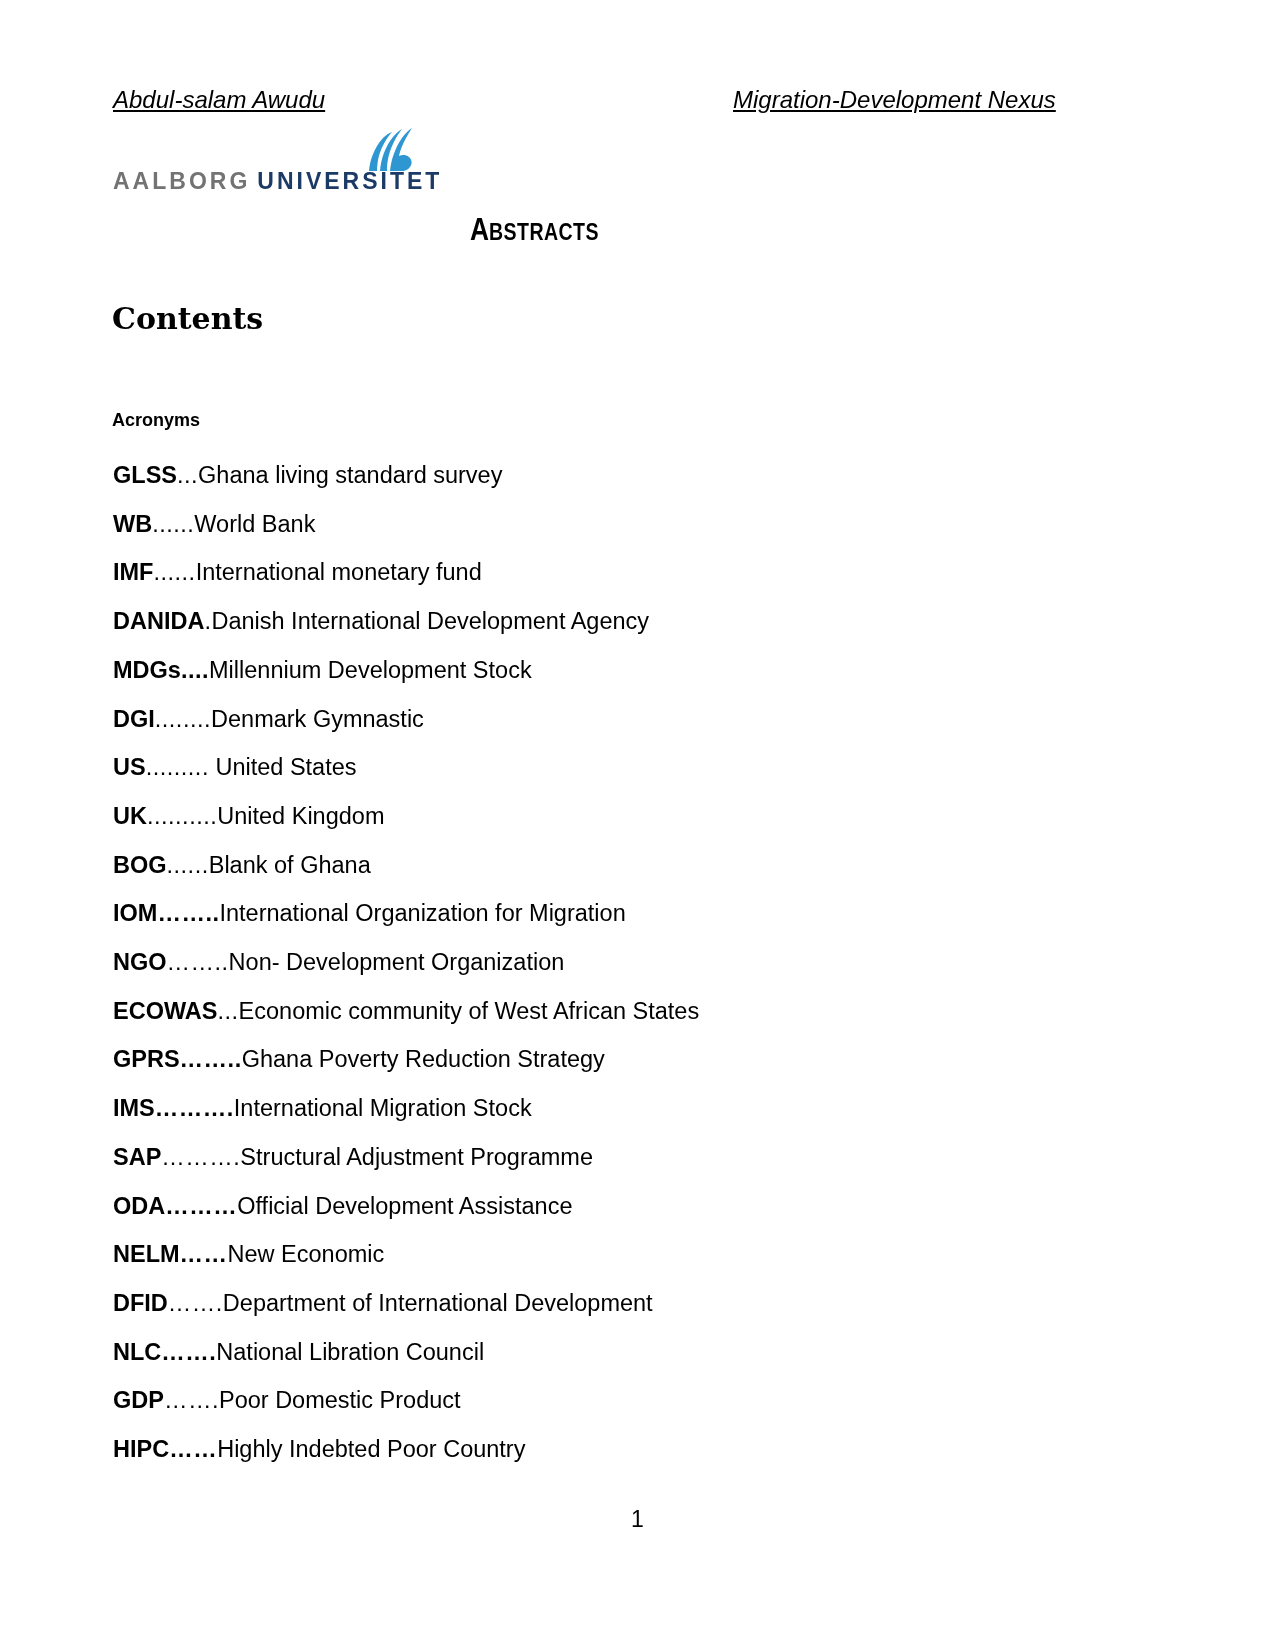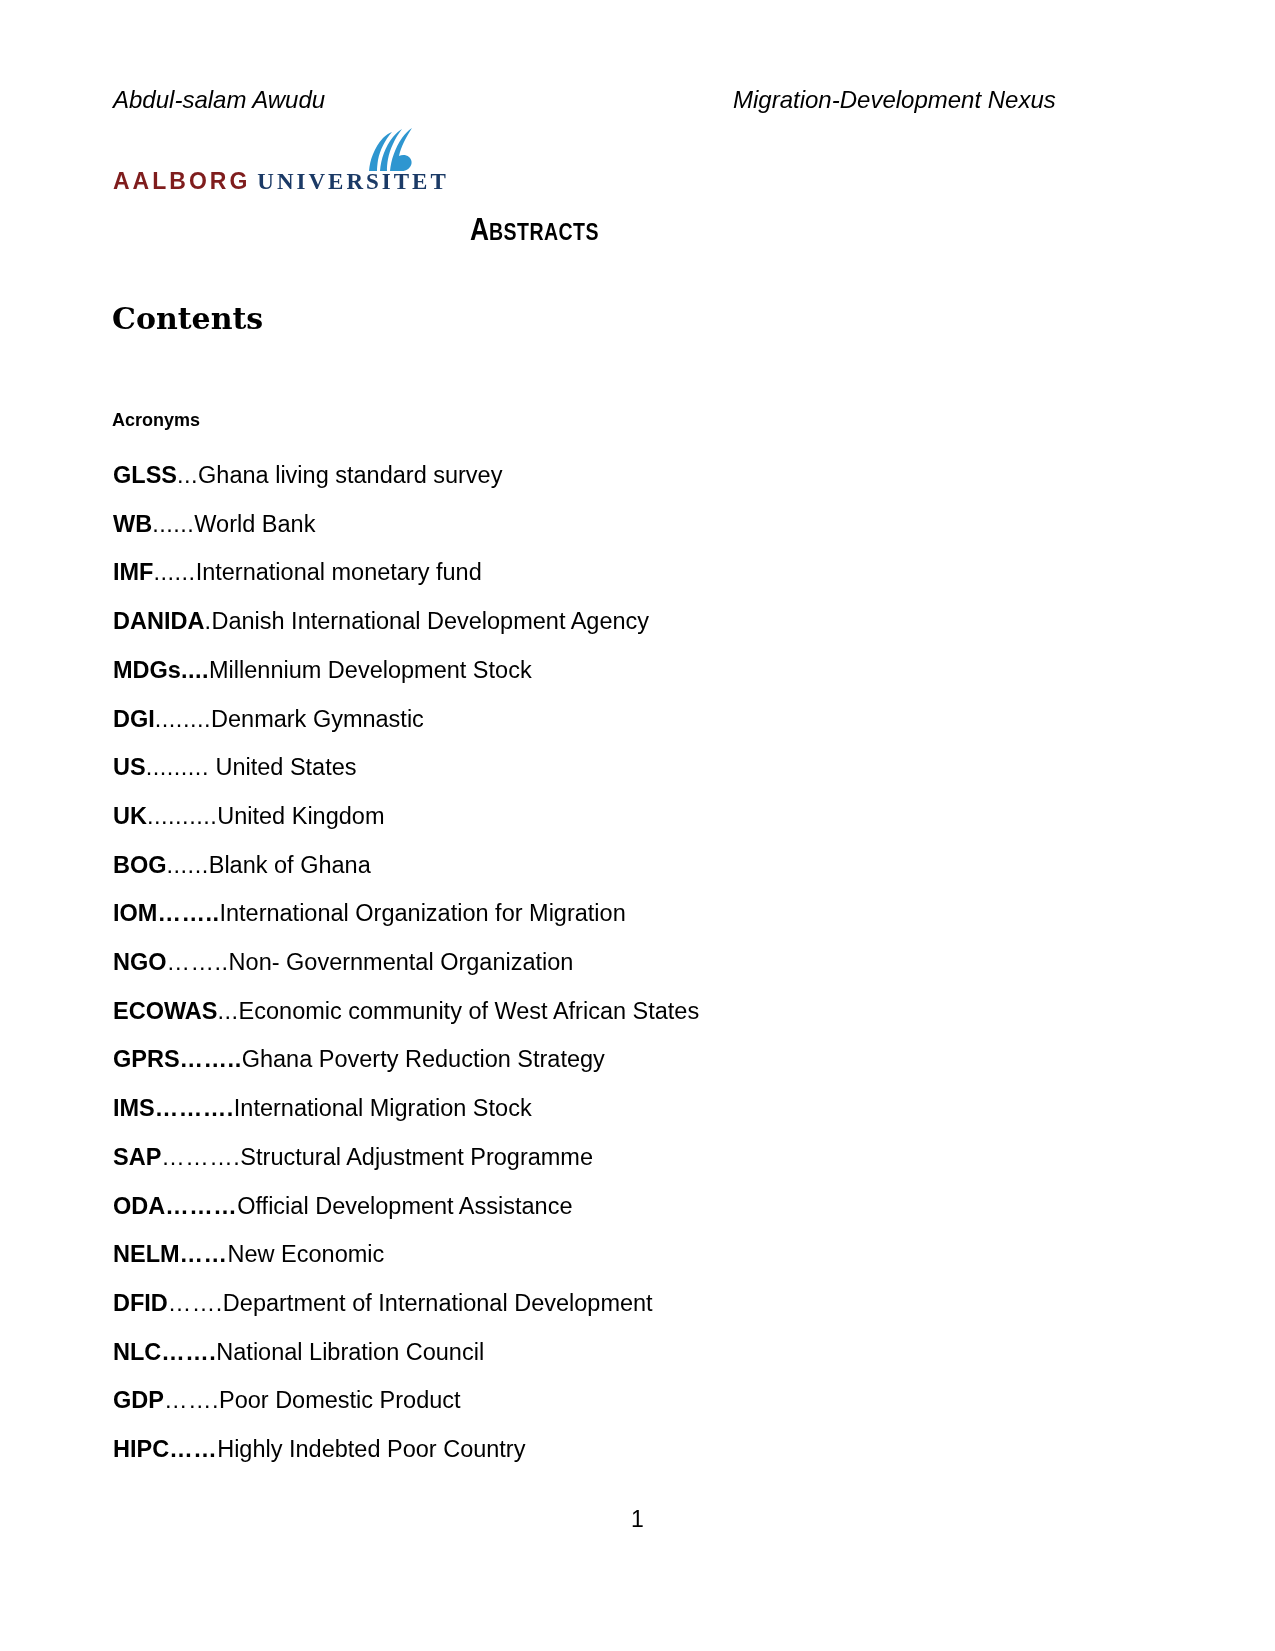--- a/index.html
+++ b/index.html
@@ -6,21 +6,21 @@
   .page{
     position:relative;
     width:1275px;height:1651px;
     background:#ffffff;
     color:#000;
     font-family:"Liberation Sans",sans-serif;
     overflow:hidden;
   }
   .hdr{
     position:absolute;top:86px;
-    font-style:italic;font-size:24px;line-height:28px;white-space:nowrap;
+    font-style:italic;font-size:24px;line-height:28px;white-space:nowrap;text-decoration:underline;
   }
   .hdr-left{left:113px;}
   .hdr-right{left:733px;}
 
   .logo{position:absolute;left:112px;top:124px;width:340px;height:70px;}
   .logo-icon{position:absolute;left:254px;top:2px;width:50px;height:46px;}
   .logo-word{
     position:absolute;left:1px;top:44px;
     font-weight:bold;font-size:23px;letter-spacing:3px;white-space:nowrap;
   }
@@ -66,21 +66,21 @@
   <div class="hdr hdr-left">Abdul-salam Awudu</div>
   <div class="hdr hdr-right">Migration-Development Nexus</div>
 
   <div class="logo">
     <svg class="logo-icon" viewBox="0 0 50 46" xmlns="http://www.w3.org/2000/svg">
       <path class="icon-fill" d="M3 45 C4 34, 8 22, 17 12 C20 9, 23 7, 26 6 C19 14, 14 24, 12 34 C11.4 38, 11 42, 11 45 Z" fill="#2e96d0"></path>
       <path class="icon-fill" d="M14 45 C15 33, 19 21, 27 11 C30 7.5, 33 4.5, 36 3 C29 12, 24 23, 22 33 C21.2 37.5, 20.8 41.5, 21 45 Z" fill="#2e96d0"></path>
       <path class="icon-fill" d="M24 45 C25 34, 29 22, 36 12 C39 8, 42 4.5, 46 2 C40 11, 35 21, 33 30 C36 28.5, 40 28.5, 43 31 C46 33.5, 46.5 38, 44 41 C41.5 44.5, 37 45.5, 33 45 Z" fill="#2e96d0"></path>
     </svg>
     <div class="logo-word">
-      <span class="w1" style="color: #7f1d1d;">AALBORG</span><span class="w2" style="color: rgb(27, 58, 102); font-family: Liberation Serif, serif;">UNIVERSITET</span>
+      <span class="w1" style="color: #737373;">AALBORG</span><span class="w2" style="color: rgb(27, 58, 102);">UNIVERSITET</span>
     </div>
   </div>
 
   <div class="abstracts">
     <span class="initial">A</span><span class="rest">BSTRACTS</span>
   </div>
 
   <div class="contents-heading">Contents</div>
 
   <div class="acronyms-heading">Acronyms</div>
@@ -89,21 +89,21 @@
       <div class="entry"><span class="abbr">GLSS</span><span class="dots">...</span><span class="def">Ghana living standard survey</span></div>
       <div class="entry"><span class="abbr">WB</span><span class="dots">......</span><span class="def">World Bank</span></div>
       <div class="entry"><span class="abbr">IMF</span><span class="dots">......</span><span class="def">International monetary fund</span></div>
       <div class="entry"><span class="abbr">DANIDA</span><span class="dots">.</span><span class="def">Danish International Development Agency</span></div>
       <div class="entry"><span class="abbr">MDGs</span><span class="dots bold">....</span><span class="def">Millennium Development Stock</span></div>
       <div class="entry"><span class="abbr">DGI</span><span class="dots">........</span><span class="def">Denmark Gymnastic</span></div>
       <div class="entry"><span class="abbr">US</span><span class="dots">.........</span><span class="def"> United States</span></div>
       <div class="entry"><span class="abbr">UK</span><span class="dots">..........</span><span class="def">United Kingdom</span></div>
       <div class="entry"><span class="abbr">BOG</span><span class="dots">......</span><span class="def">Blank of Ghana</span></div>
       <div class="entry"><span class="abbr">IOM</span><span class="dots bold">……..</span><span class="def">International Organization for Migration</span></div>
-      <div class="entry"><span class="abbr">NGO</span><span class="dots">……..</span><span class="def">Non- Governmental Organization</span></div>
+      <div class="entry"><span class="abbr">NGO</span><span class="dots">……..</span><span class="def">Non- Development Organization</span></div>
       <div class="entry"><span class="abbr">ECOWAS</span><span class="dots">...</span><span class="def">Economic community of West African States</span></div>
       <div class="entry"><span class="abbr">GPRS</span><span class="dots bold">……..</span><span class="def">Ghana Poverty Reduction Strategy</span></div>
       <div class="entry"><span class="abbr">IMS</span><span class="dots bold">……….</span><span class="def">International Migration Stock</span></div>
       <div class="entry"><span class="abbr">SAP</span><span class="dots">……….</span><span class="def">Structural Adjustment Programme</span></div>
       <div class="entry"><span class="abbr">ODA</span><span class="dots bold">………</span><span class="def">Official Development Assistance</span></div>
       <div class="entry"><span class="abbr">NELM</span><span class="dots bold">……</span><span class="def">New Economic</span></div>
       <div class="entry"><span class="abbr">DFID</span><span class="dots">…….</span><span class="def">Department of International Development</span></div>
       <div class="entry"><span class="abbr">NLC</span><span class="dots bold">…….</span><span class="def">National Libration Council</span></div>
       <div class="entry"><span class="abbr">GDP</span><span class="dots">…….</span><span class="def">Poor Domestic Product</span></div>
       <div class="entry"><span class="abbr">HIPC</span><span class="dots bold">……</span><span class="def">Highly Indebted Poor Country</span></div>

